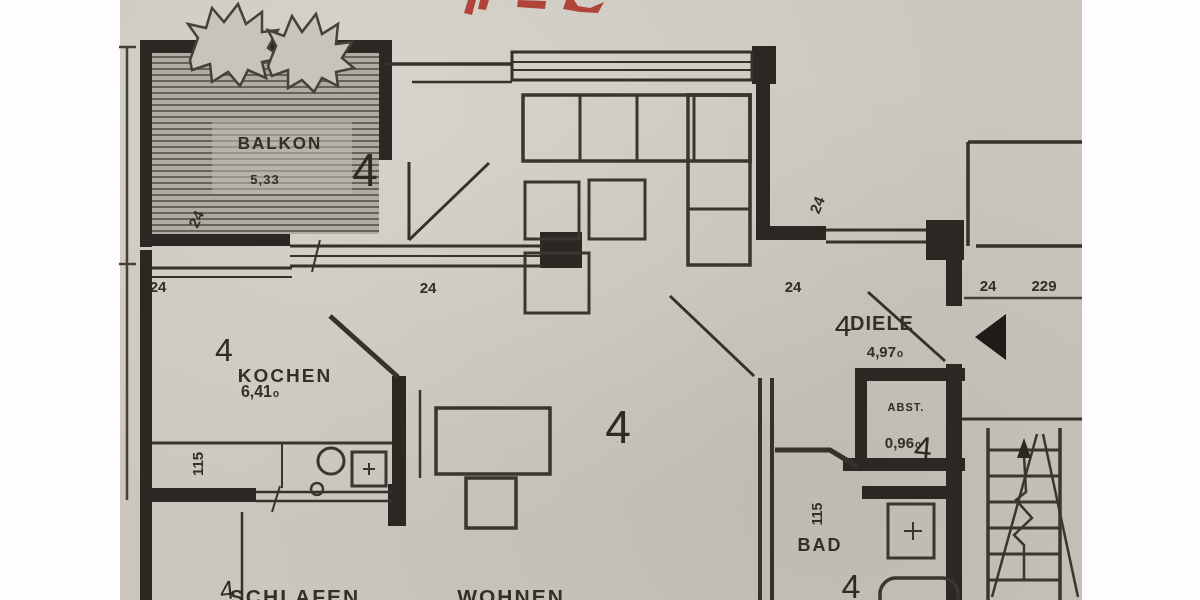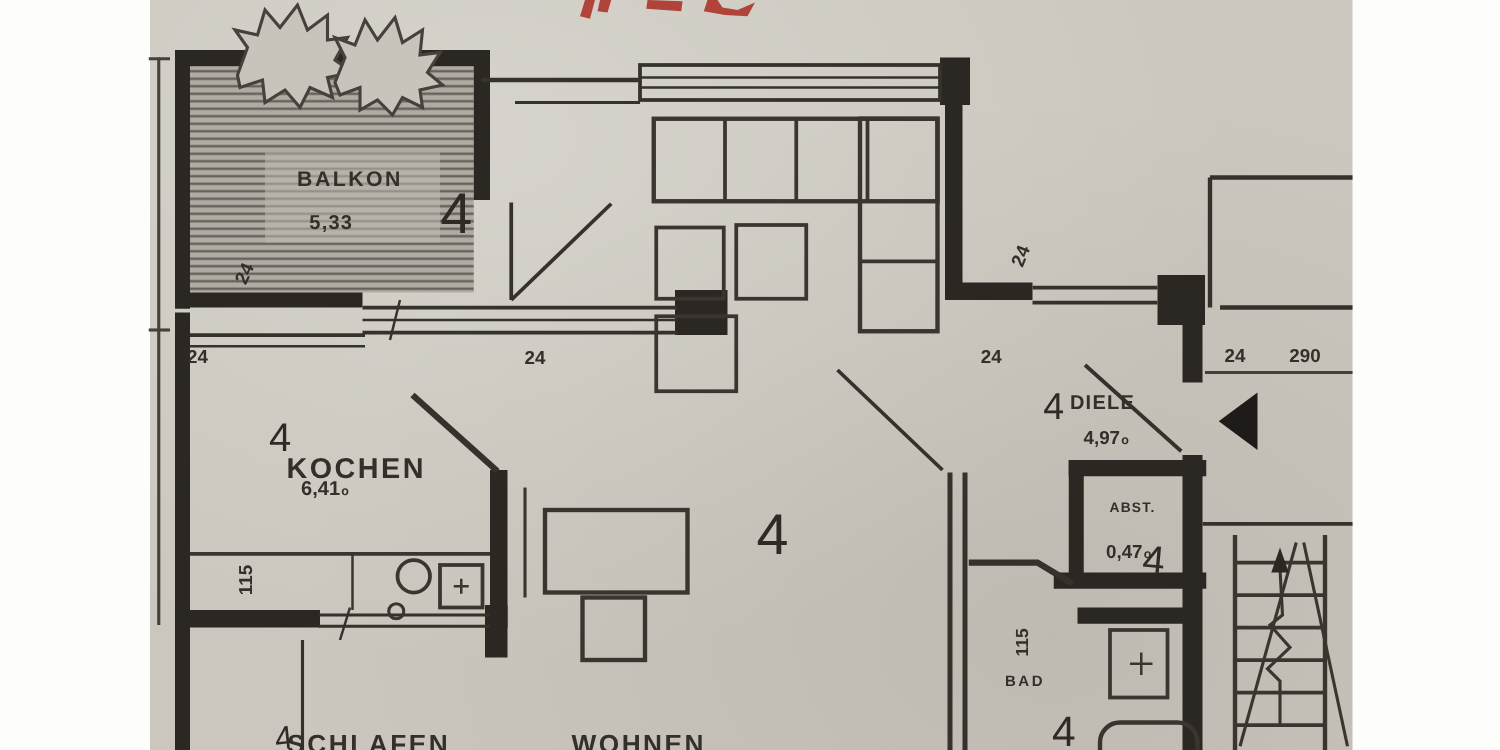--- a/index.html
+++ b/index.html
@@ -174,52 +174,52 @@
       <path d="M468,0 L464,13 L472,15 L476,0 Z"></path>
       <path d="M480,0 L478,9 L486,10 L489,0 Z"></path>
       <path d="M518,0 L517,7 L545,9 L546,1 Z"></path>
       <path d="M566,0 L563,9 L580,12 L598,13 L604,2 L590,8 L578,6 L574,0 Z"></path>
     </g>
   </svg>
 
   <div class="labels">
 
     <div class="lbl" style="left:280px;top:143px;font-size:17px;letter-spacing:2px">BALKON</div>
-    <div class="lbl" style="left:265px;top:179px;font-size:16px;letter-spacing:1px">5,33</div>
+    <div class="lbl" style="left:265px;top:179px;font-size:13px;letter-spacing:1px">5,33</div>
     <div class="lbl unit" style="left:365px;top:170px;font-size:46px">4</div>
     <div class="lbl dim" style="left:196px;top:219px;transform:translate(-50%,-50%) rotate(-65deg)">24</div>
 
     <div class="lbl unit" style="left:224px;top:350px;font-size:32px">4</div>
-    <div class="lbl" style="left:285px;top:375px;font-size:23px;letter-spacing:2px">KOCHEN</div>
+    <div class="lbl" style="left:285px;top:375px;font-size:19px;letter-spacing:2px">KOCHEN</div>
     <div class="lbl" style="left:260px;top:392px;font-size:16px">
       <span>6,41</span><span class="suf">o</span>
     </div>
     <div class="lbl dim" style="left:158px;top:286px">24</div>
     <div class="lbl dim" style="left:428px;top:287px">24</div>
     <div class="lbl dim" style="left:197px;top:464px;transform:translate(-50%,-50%) rotate(-90deg)">115</div>
 
     <div class="lbl unit" style="left:618px;top:427px;font-size:46px">4</div>
     <div class="lbl" style="left:511px;top:596px;font-size:21px;letter-spacing:2px">WOHNEN</div>
 
     <div class="lbl" style="left:295px;top:596px;font-size:21px;letter-spacing:2px">SCHLAFEN</div>
     <div class="lbl unit" style="left:227px;top:590px;font-size:26px;transform:translate(-50%,-50%) rotate(-6deg)">4</div>
 
     <div class="lbl unit" style="left:843px;top:326px;font-size:30px">4</div>
-    <div class="lbl" style="left:882px;top:323px;font-size:16px;letter-spacing:1px">DIELE</div>
+    <div class="lbl" style="left:882px;top:323px;font-size:20px;letter-spacing:1px">DIELE</div>
     <div class="lbl" style="left:885px;top:351px;font-size:15px">
       <span>4,97</span><span class="suf">o</span>
     </div>
     <div class="lbl dim" style="left:817px;top:205px;transform:translate(-50%,-50%) rotate(-68deg)">24</div>
     <div class="lbl dim" style="left:793px;top:286px">24</div>
     <div class="lbl dim" style="left:988px;top:285px">24</div>
-    <div class="lbl dim" style="left:1044px;top:285px">290</div>
+    <div class="lbl dim" style="left:1044px;top:285px">229</div>
 
     <div class="lbl" style="left:906px;top:407px;font-size:11px;letter-spacing:1px">ABST.</div>
     <div class="lbl" style="left:903px;top:442px;font-size:15px">
-      <span>0,47</span><span class="suf">o</span>
+      <span>0,96</span><span class="suf">o</span>
     </div>
     <div class="lbl unit" style="left:923px;top:448px;font-size:32px;transform:translate(-50%,-50%) rotate(5deg)">4</div>
 
-    <div class="lbl" style="left:820px;top:545px;font-size:12px;letter-spacing:2px">BAD</div>
+    <div class="lbl" style="left:820px;top:545px;font-size:18px;letter-spacing:2px">BAD</div>
     <div class="lbl dim" style="left:817px;top:514px;font-size:14px;transform:translate(-50%,-50%) rotate(-90deg)">115</div>
     <div class="lbl unit" style="left:851px;top:586px;font-size:34px">4</div>
   </div>
 </div>
 
 </body></html>

